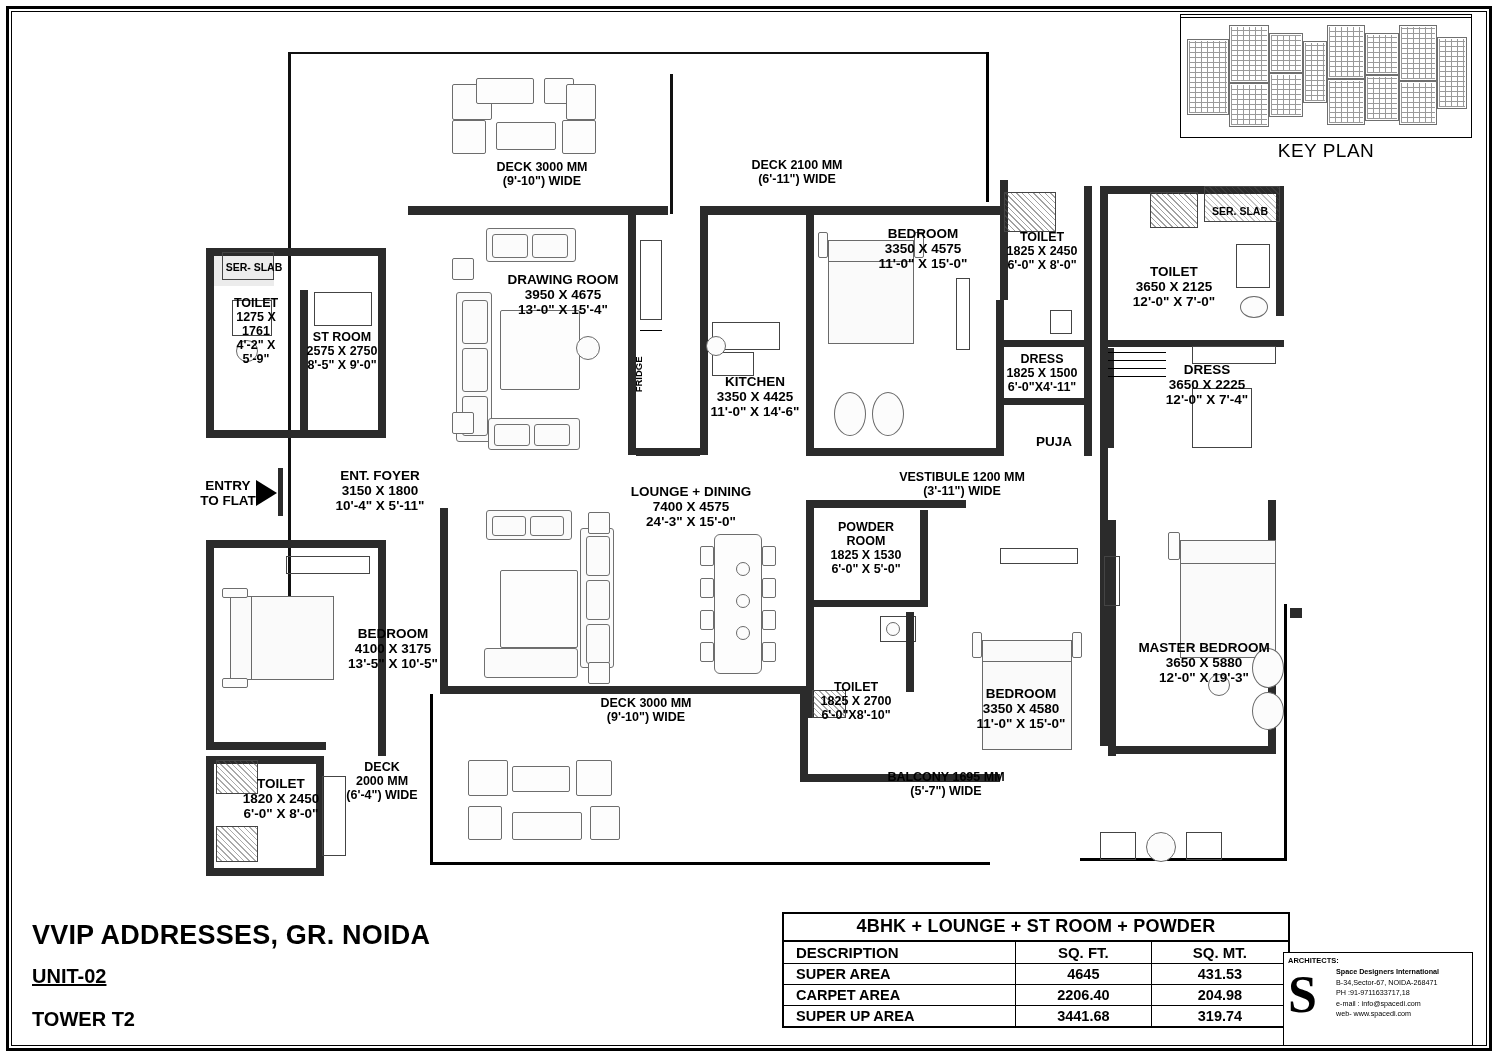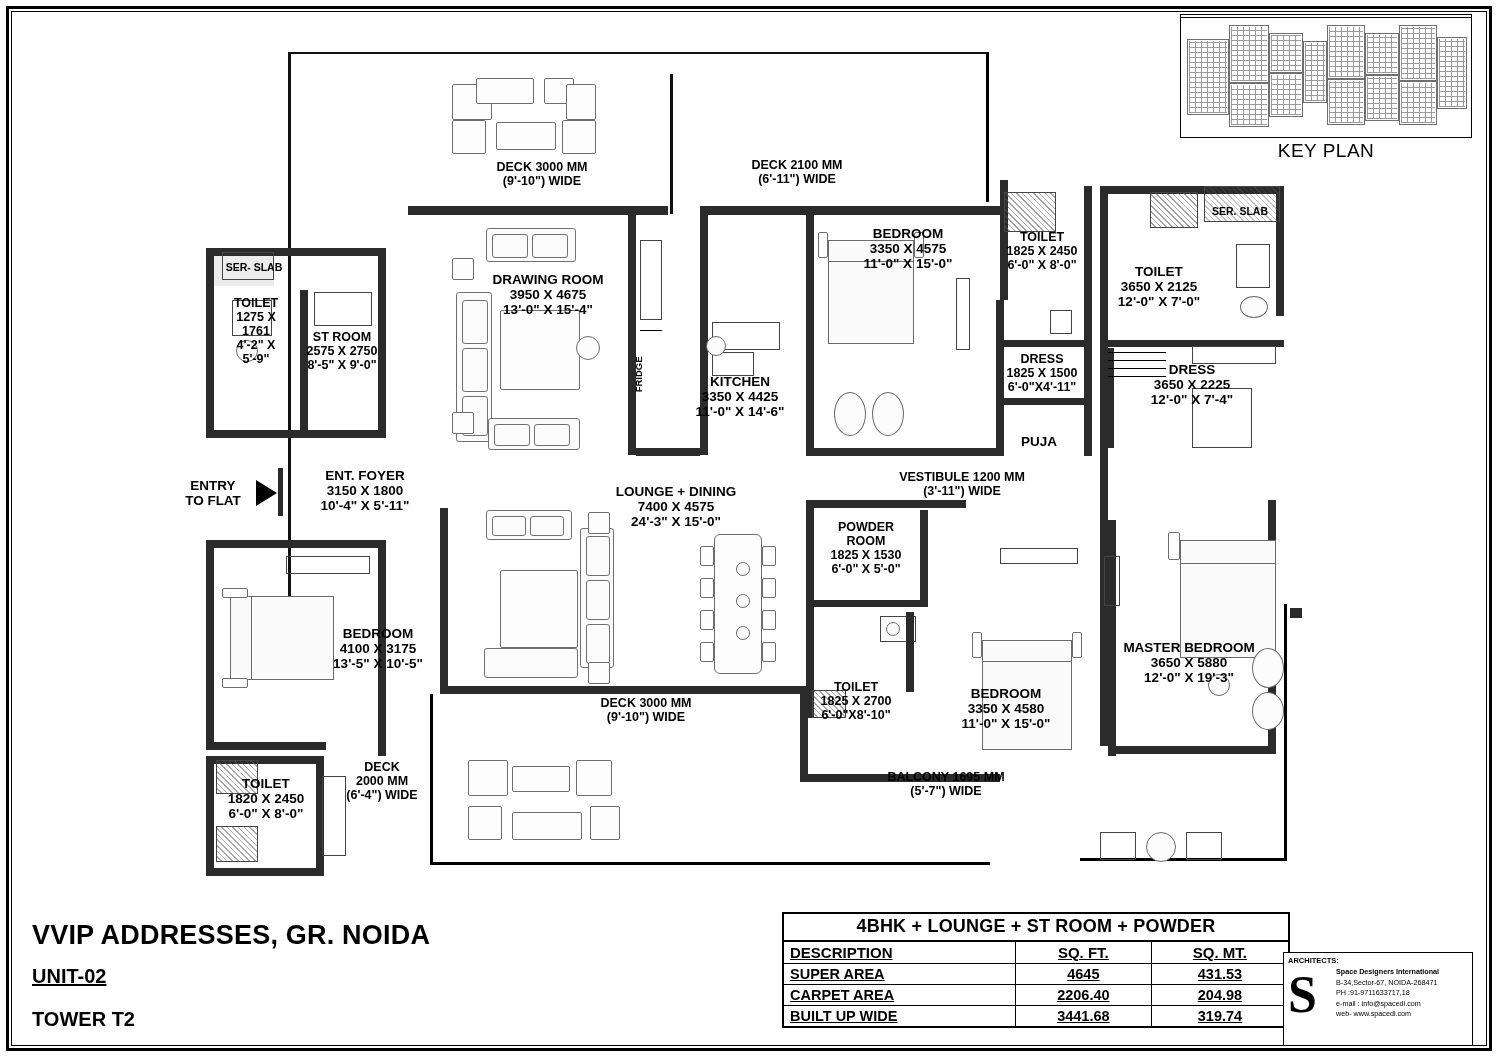--- a/index.html
+++ b/index.html
@@ -3,21 +3,21 @@
 <meta charset="utf-8">
 <style>
   html,body{margin:0;padding:0;background:#fff;}
   body{font-family:"Liberation Sans",sans-serif;}
   #page{position:relative;width:1500px;height:1059px;background:#fff;overflow:hidden;}
   .border-outer{position:absolute;left:6px;top:6px;width:1486px;height:1045px;border:3px solid #000;box-sizing:border-box;}
   .border-inner{position:absolute;left:11px;top:11px;width:1476px;height:1035px;border:1px solid #000;box-sizing:border-box;}
 
   .lbl{position:absolute;text-align:center;line-height:1.12;color:#000;font-weight:bold;white-space:pre;}
   .lbl.s10{font-size:12.5px;}
-  .lbl.s11{font-size:13.5px;}
+  .lbl.s11{font-size:13.5px;padding-left:15px;}
   .lbl.s8{font-size:10.5px;}
   .lbl.s7{font-size:9.5px;}
 
   
   .wall{position:absolute;background:#2b2b2b;}
   .thin{position:absolute;background:#000;}
   .hatch{position:absolute;background:
       repeating-linear-gradient(45deg,#555 0 1px,transparent 1px 4px);}
   .grayfill{position:absolute;background:#d9d9d9;}
   .outline{position:absolute;border:1px solid #444;box-sizing:border-box;background:transparent;}
@@ -39,21 +39,21 @@
   .titleblock{position:absolute;left:32px;top:920px;}
   .tb-main{font-size:27px;font-weight:bold;letter-spacing:.2px;}
   .tb-sub{font-size:20px;font-weight:bold;margin-top:14px;text-decoration:underline;}
   .tb-sub2{font-size:20px;font-weight:bold;margin-top:20px;}
 
   
   .areatable{position:absolute;left:782px;top:912px;width:508px;border:2px solid #000;box-sizing:border-box;background:#fff;}
   .at-head{font-size:18px;font-weight:bold;text-align:center;padding:2px 0 3px;border-bottom:2px solid #000;letter-spacing:.2px;}
   .at-row{display:flex;border-bottom:1px solid #000;}
   .at-row:last-child{border-bottom:none;}
-  .at-c{padding:2px 6px;font-size:14.5px;font-weight:bold;box-sizing:border-box;text-decoration:underline;}
+  .at-c{padding:2px 12px;font-size:14.5px;font-weight:bold;box-sizing:border-box;}
   .at-c.c0{width:46%;border-right:1px solid #000;}
   .at-c.c1{width:27%;border-right:1px solid #000;text-align:center;}
   .at-c.c2{width:27%;text-align:center;}
   .at-row.hdr .at-c{font-size:15px;}
 
   
   .archbox{position:absolute;left:1283px;top:952px;width:190px;height:94px;border:1px solid #000;box-sizing:border-box;background:#fff;padding:3px 4px;}
   .arch-t{font-size:7.5px;font-weight:bold;}
   .arch-s{position:absolute;left:4px;top:16px;width:44px;height:62px;}
   .arch-s .sglyph{font-size:52px;font-weight:bold;line-height:52px;font-family:"Liberation Serif",serif;}
@@ -390,21 +390,21 @@
       <div class="at-c c0">SUPER AREA</div>
       <div class="at-c c1">4645</div>
       <div class="at-c c2">431.53</div>
     </div>
     <div class="at-row">
       <div class="at-c c0">CARPET AREA</div>
       <div class="at-c c1">2206.40</div>
       <div class="at-c c2">204.98</div>
     </div>
     <div class="at-row">
-      <div class="at-c c0">BUILT UP WIDE</div>
+      <div class="at-c c0">SUPER UP AREA</div>
       <div class="at-c c1">3441.68</div>
       <div class="at-c c2">319.74</div>
     </div>
   </div>
 
   <div class="archbox">
     <div class="arch-t">ARCHITECTS:</div>
     <div class="arch-s">
       <div class="sglyph">S</div>
     </div>

